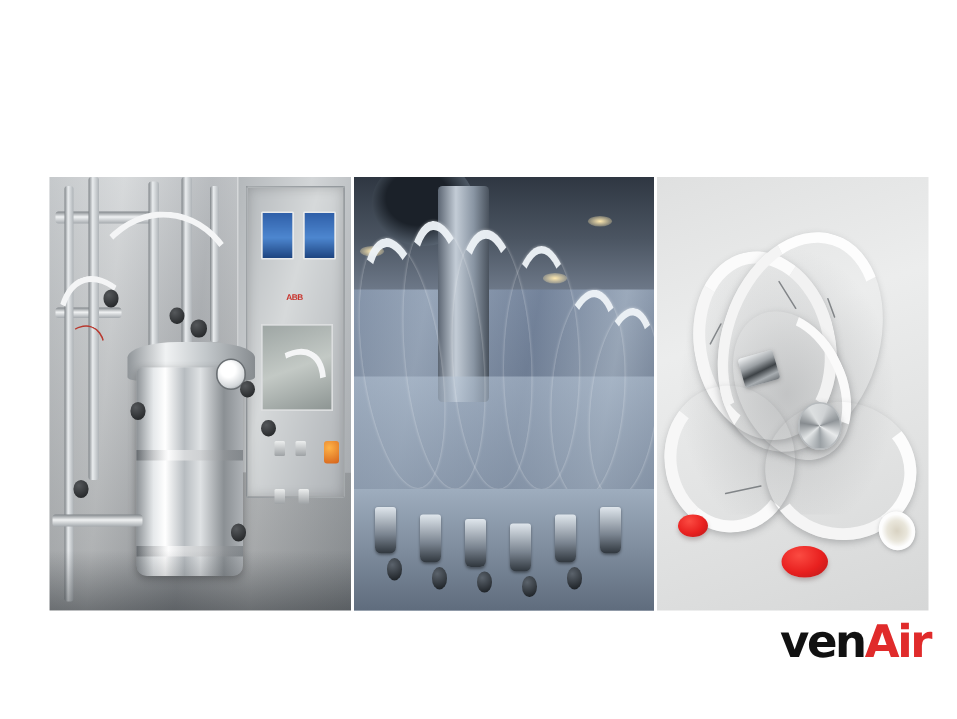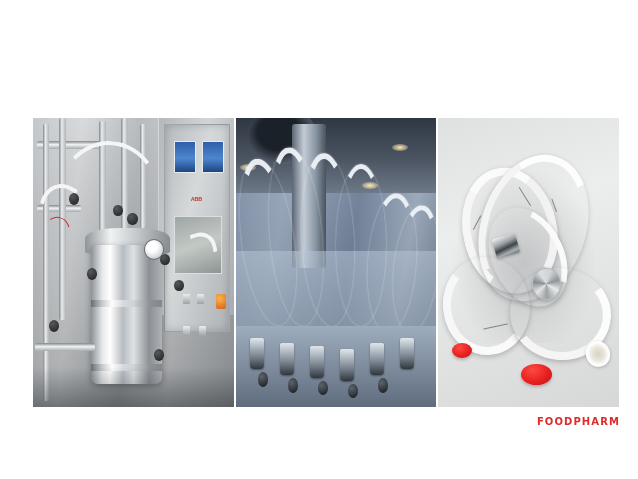--- a/index.html
+++ b/index.html
@@ -486,16 +486,16 @@
       <div class="steel-conn"></div>
       <div class="steel-cap"></div>
       <div class="hose-end"></div>
       <div class="cap cap-small"></div>
       <div class="cap cap-large"></div>
     </div>
 
   </div>
 
   <div class="logo">
-    <div class="logo-sub">FOODPHARM</div>
+    <div class="logo-word"><span class="logo-ven">ven</span><span class="logo-air">Air</span></div>
   </div>
 
 </div>
 
 </body></html>

